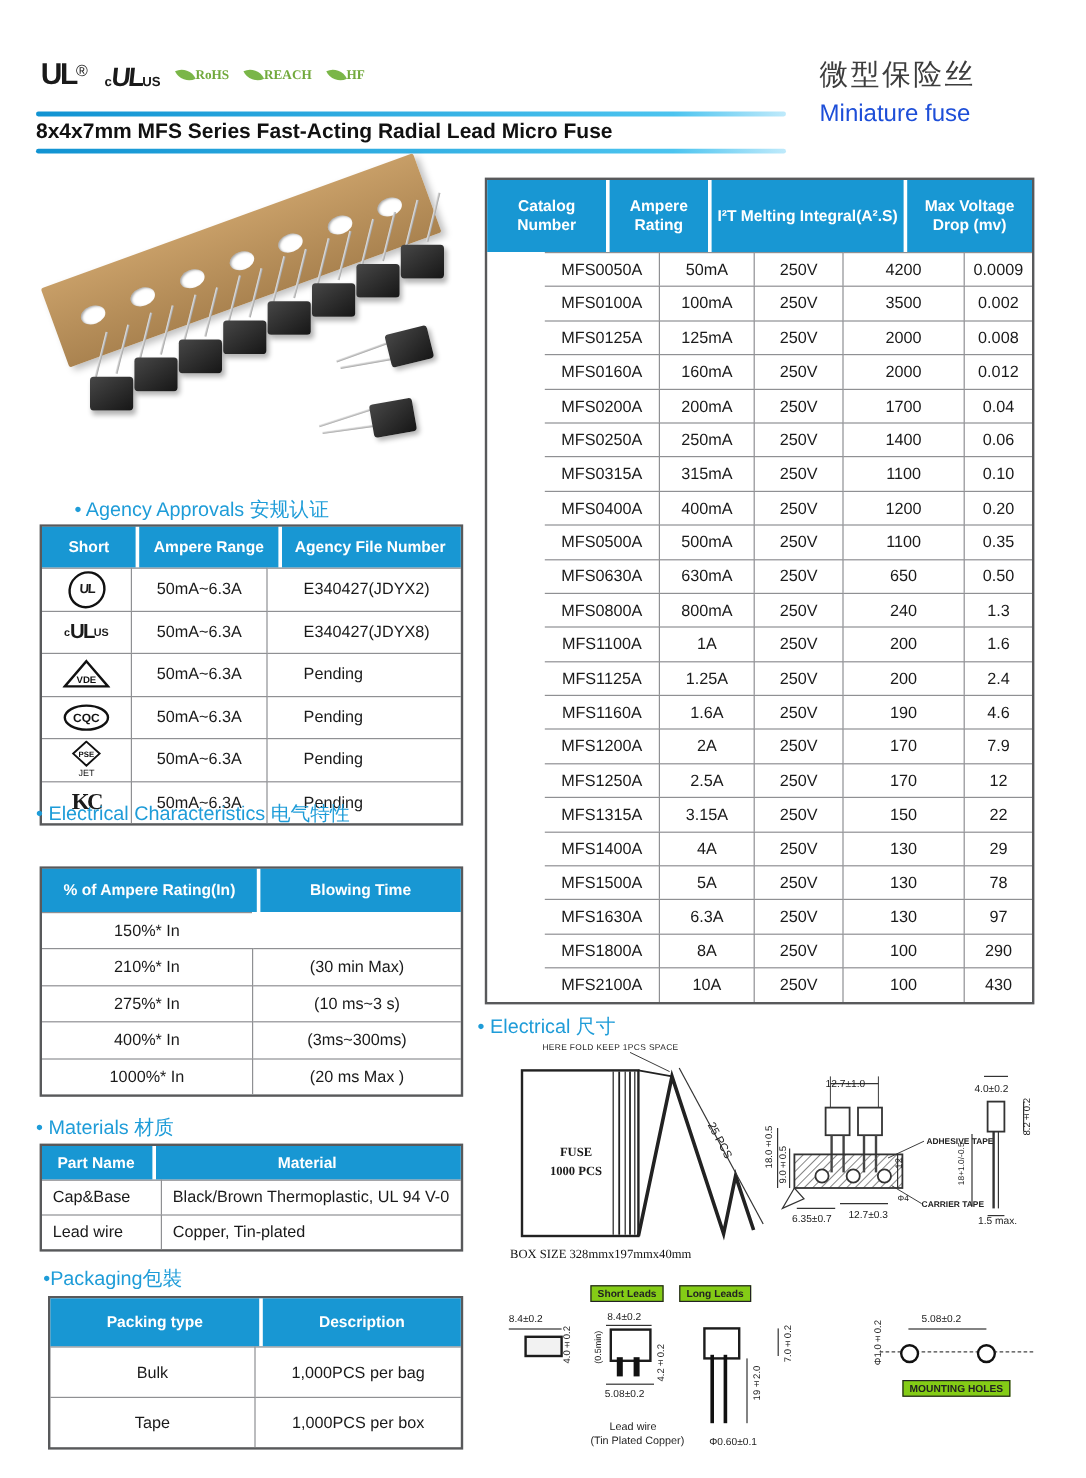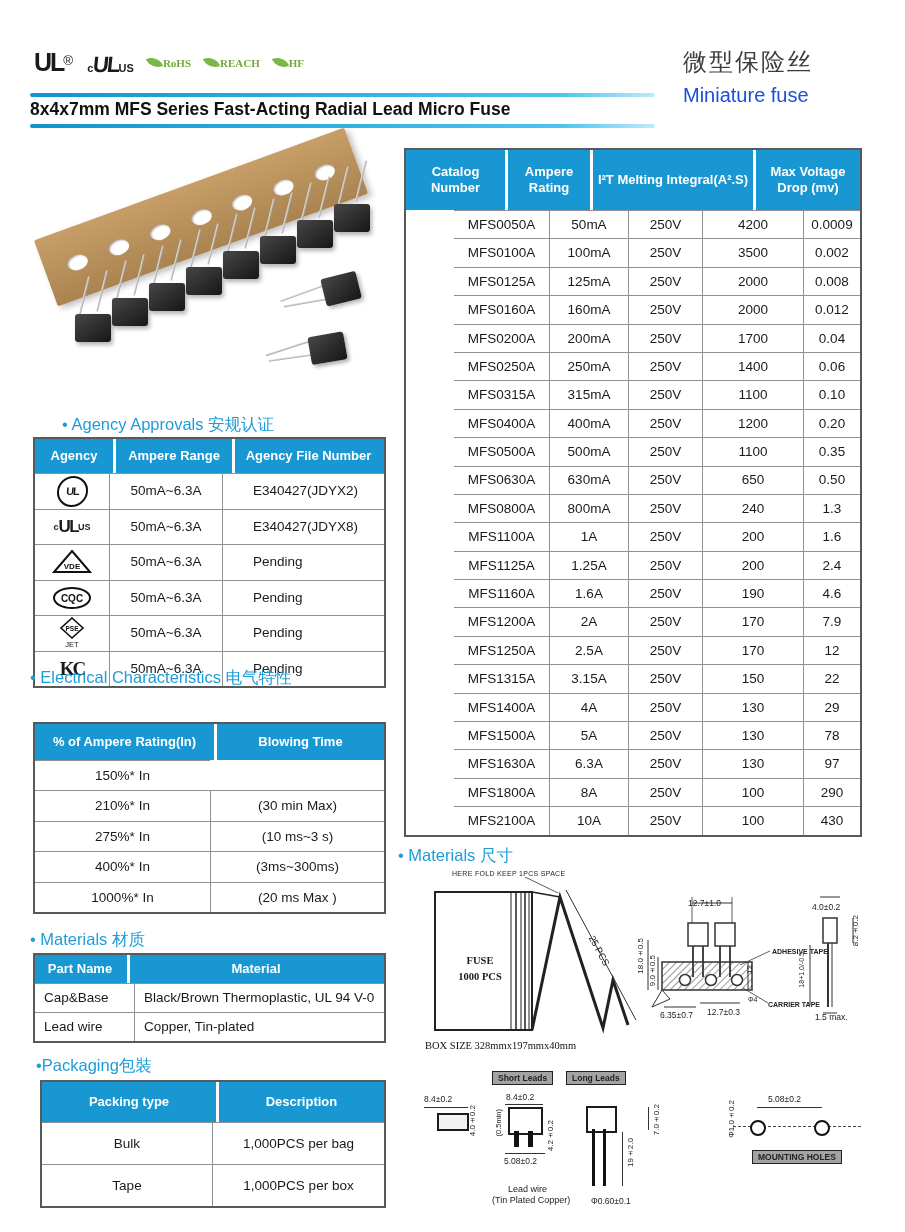--- a/index.html
+++ b/index.html
@@ -69,21 +69,21 @@
   .loose{position:absolute;width:80px;height:30px;}
   .loose .fuse{left:44px;top:0;}
   .loose .llead{position:absolute;top:12px;height:2px;width:46px;background:linear-gradient(180deg,#ededed,#a3a3a3);}
   .ulcirc{width:27px;height:27px;border:2.2px solid #111;border-radius:50%;display:flex;align-items:center;justify-content:center;font-weight:900;font-size:11px;letter-spacing:-1px;transform:skewX(-4deg);}
   .culrow{font-size:9px;font-weight:700;}
   .culrow b{font-size:17px;font-weight:900;letter-spacing:-1.5px;}
   .kc{font-weight:900;font-size:19px;letter-spacing:-2px;font-family:"Liberation Serif",serif;}
   
   .dimlabel{position:absolute;font-size:8.5px;color:#222;white-space:nowrap;}
   .dimsmall{position:absolute;font-size:7px;color:#222;white-space:nowrap;}
-  .boxed{border:1.5px solid #222;padding:1px 5px;background:#a3a3a3;font-weight:700;}
+  .boxed{border:1.5px solid #222;padding:1px 5px;background:#84cc16;font-weight:700;}
   .dimh{position:absolute;height:1px;background:#333;}
   .dimv{position:absolute;width:1px;background:#333;}
   .body-outline{position:absolute;border:2px solid #1c1c1c;background:#fff;}
   .leadblk{position:absolute;background:#111;}
   .holecirc{position:absolute;width:12px;height:12px;border:2.5px solid #111;border-radius:50%;background:#fff;}
   .dashline{position:absolute;border-top:1.5px dashed #444;}
   svg text{font-family:"Liberation Sans",sans-serif;}
 </style>
 </head>
 <body>
@@ -349,21 +349,21 @@
           <div class="cell sc3">250V</div>
           <div class="cell sc4">100</div>
           <div class="cell sc5">430</div>
         </div>
       </div>
   </div>
 
   <div class="abs sect" style="left:30px;top:414px;margin-left:32px;">• Agency Approvals 安规认证</div>
   <div class="tbl agency">
     <div class="thead">
-      <div class="cell ac1">Agency</div>
+      <div class="cell ac1">Short</div>
       <div class="cell ac2">Ampere Range</div>
       <div class="cell ac3" style="justify-content:center;padding-left:0;">Agency File Number</div>
     </div>
     <div class="trow">
       <div class="cell ac1">
           <span class="ulcirc">UL</span>
         </div>
       <div class="cell ac2">50mA~6.3A</div>
       <div class="cell ac3">E340427(JDYX2)</div>
     </div>
@@ -468,21 +468,21 @@
     <div class="trow">
         <div class="cell pc1">Bulk</div>
         <div class="cell pc2">1,000PCS per bag</div>
       </div>
     <div class="trow">
         <div class="cell pc1">Tape</div>
         <div class="cell pc2">1,000PCS per box</div>
       </div>
   </div>
 
-  <div class="abs sect" style="left:398px;top:845px;">• Materials 尺寸</div>
+  <div class="abs sect" style="left:398px;top:845px;">• Electrical 尺寸</div>
 
   <svg class="abs" style="left:425px;top:868px;" width="220" height="167" viewBox="0 0 220 167">
     <rect x="10" y="24" width="97" height="138" fill="none" stroke="#222" stroke-width="2"></rect>
     <line x1="86" y1="25" x2="86" y2="161" stroke="#222" stroke-width="1"></line>
     <line x1="91" y1="25" x2="91" y2="161" stroke="#222" stroke-width="1.5"></line>
     <line x1="96" y1="25" x2="96" y2="161" stroke="#222" stroke-width="1"></line>
     <line x1="100" y1="25" x2="100" y2="161" stroke="#222" stroke-width="1.5"></line>
     <line x1="104" y1="25" x2="104" y2="161" stroke="#222" stroke-width="1"></line>
     <polyline points="107,162 135,29 178,160 188,112 203,157" fill="none" stroke="#222" stroke-width="3"></polyline>
     <line x1="107" y1="24" x2="135" y2="29" stroke="#222" stroke-width="1.5"></line>

